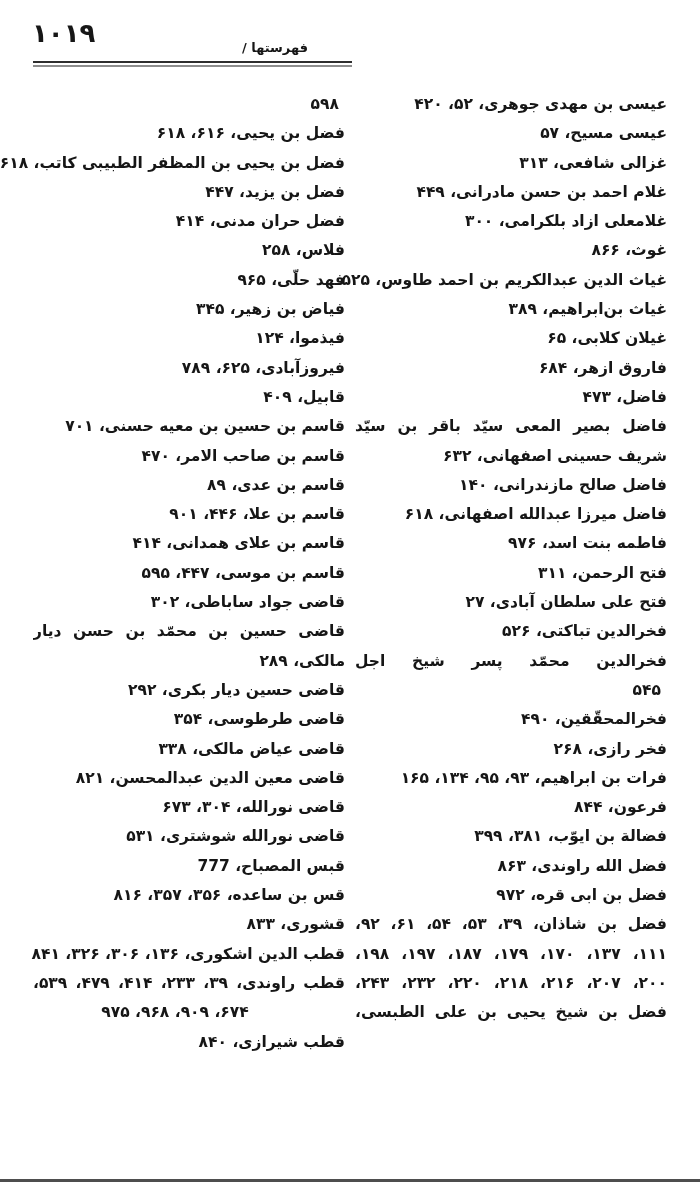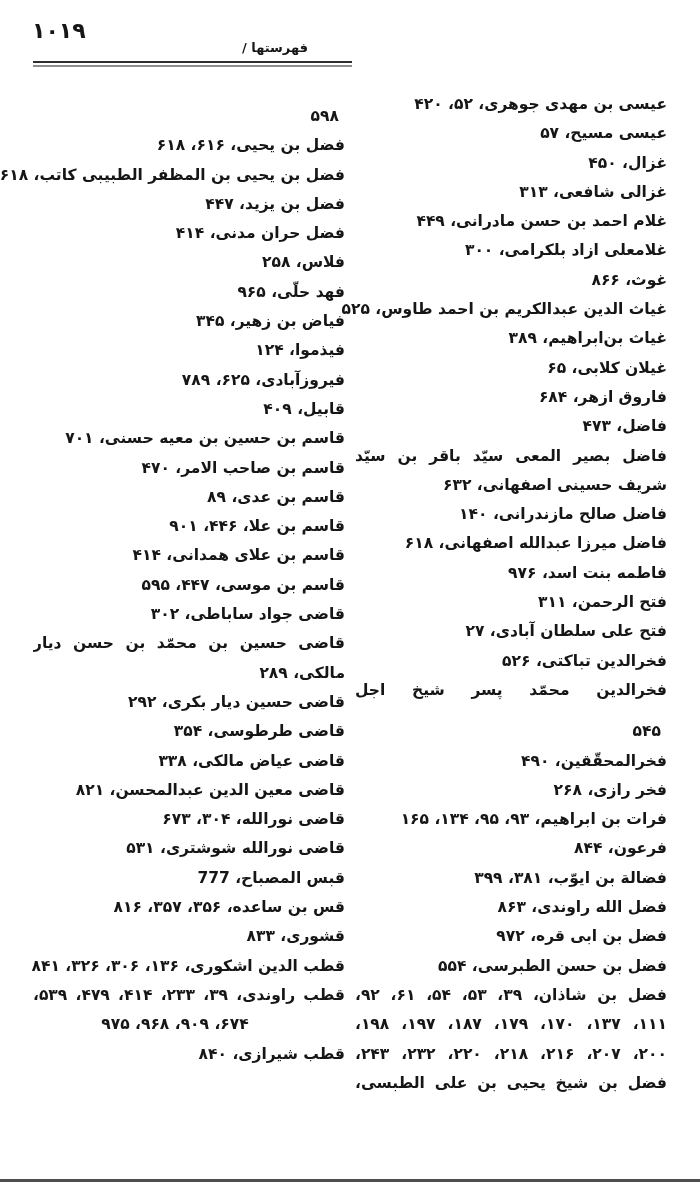--- a/index.html
+++ b/index.html
@@ -9,21 +9,21 @@
     height: 1182px;
     background: #ffffff;
     overflow: hidden;
     font-family: "DejaVu Sans", sans-serif;
     color: #161616;
   }
   .page-number {
     position: absolute;
     left: 32px;
     top: 18px;
-    font-size: 22px;
+    font-size: 26px;
     font-weight: 700;
     letter-spacing: 2px;
     direction: ltr;
   }
   .page-title {
     position: absolute;
     left: 242px;
     top: 40px;
     font-size: 13px;
     font-weight: 700;
@@ -56,42 +56,41 @@
     text-align: right;
     white-space: nowrap;
     direction: rtl;
   }
   .line.j {
     white-space: normal;
     text-align: justify;
     text-align-last: justify;
     overflow: hidden;
   }
-  .line.cont { padding-right: 6px; margin-top: 12px; }
+  .line.cont { padding-right: 6px; }
   .line.cont2 { padding-right: 28px; text-align: center; }
   .scan-edge {
     position: absolute;
     left: 0; bottom: 0;
     width: 100%; height: 3px;
     background: #4e4e4e;
   }
 </style>
 </head>
 <body>
 
 <div class="page">
   <div class="page-number">۱۰۱۹</div>
   <div class="page-title">/ فهرستها</div>
   <div class="header-rule"></div>
 
   <div class="columns">
     <div class="col" id="col-right">
         <div class="line">عیسی بن مهدی جوهری، ۵۲، ۴۲۰</div>
         <div class="line">عیسی مسیح، ۵۷</div>
-        <div class="line">غزال، ۴۵۰</div>
         <div class="line">غزالی شافعی، ۳۱۳</div>
         <div class="line">غلام احمد بن حسن مادرانی، ۴۴۹</div>
         <div class="line">غلامعلی ازاد بلکرامی، ۳۰۰</div>
         <div class="line">غوث، ۸۶۶</div>
         <div class="line">غیاث الدین عبدالکریم بن احمد طاوس، ۵۲۵</div>
         <div class="line">غیاث بن‌ابراهیم، ۳۸۹</div>
         <div class="line">غیلان کلابی، ۶۵</div>
         <div class="line">فاروق ازهر، ۶۸۴</div>
         <div class="line">فاضل، ۴۷۳</div>
         <div class="line j">فاضل بصیر المعی سیّد باقر بن سیّد محمّد</div>
@@ -104,21 +103,20 @@
         <div class="line">فخرالدین تباکتی، ۵۲۶</div>
         <div class="line j">فخرالدین محمّد پسر شیخ اجل جمال‌الدین،</div>
         <div class="line cont">۵۴۵</div>
         <div class="line">فخرالمحقّقین، ۴۹۰</div>
         <div class="line">فخر رازی، ۲۶۸</div>
         <div class="line">فرات بن ابراهیم، ۹۳، ۹۵، ۱۳۴، ۱۶۵</div>
         <div class="line">فرعون، ۸۴۴</div>
         <div class="line">فضالة بن ایوّب، ۳۸۱، ۳۹۹</div>
         <div class="line">فضل الله راوندی، ۸۶۳</div>
         <div class="line">فضل بن ابی قره، ۹۷۲</div>
-        <div class="line">فضل بن حسن الطبرسی، ۵۵۴</div>
         <div class="line j">فضل بن شاذان، ۳۹، ۵۳، ۵۴، ۶۱، ۹۲،</div>
         <div class="line j">۱۱۱، ۱۳۷، ۱۷۰، ۱۷۹، ۱۸۷، ۱۹۷، ۱۹۸،</div>
         <div class="line j">۲۰۰، ۲۰۷، ۲۱۶، ۲۱۸، ۲۲۰، ۲۳۲، ۲۴۳،</div>
         <div class="line j">فضل بن شیخ یحیی بن علی الطبسی، ۵۹۷،</div>
       </div>
     <div class="col" id="col-left">
         <div class="line cont">۵۹۸</div>
         <div class="line">فضل بن یحیی، ۶۱۶، ۶۱۸</div>
         <div class="line">فضل بن یحیی بن المظفر الطبیبی کاتب، ۶۱۸</div>
         <div class="line">فضل بن یزید، ۴۴۷</div>

